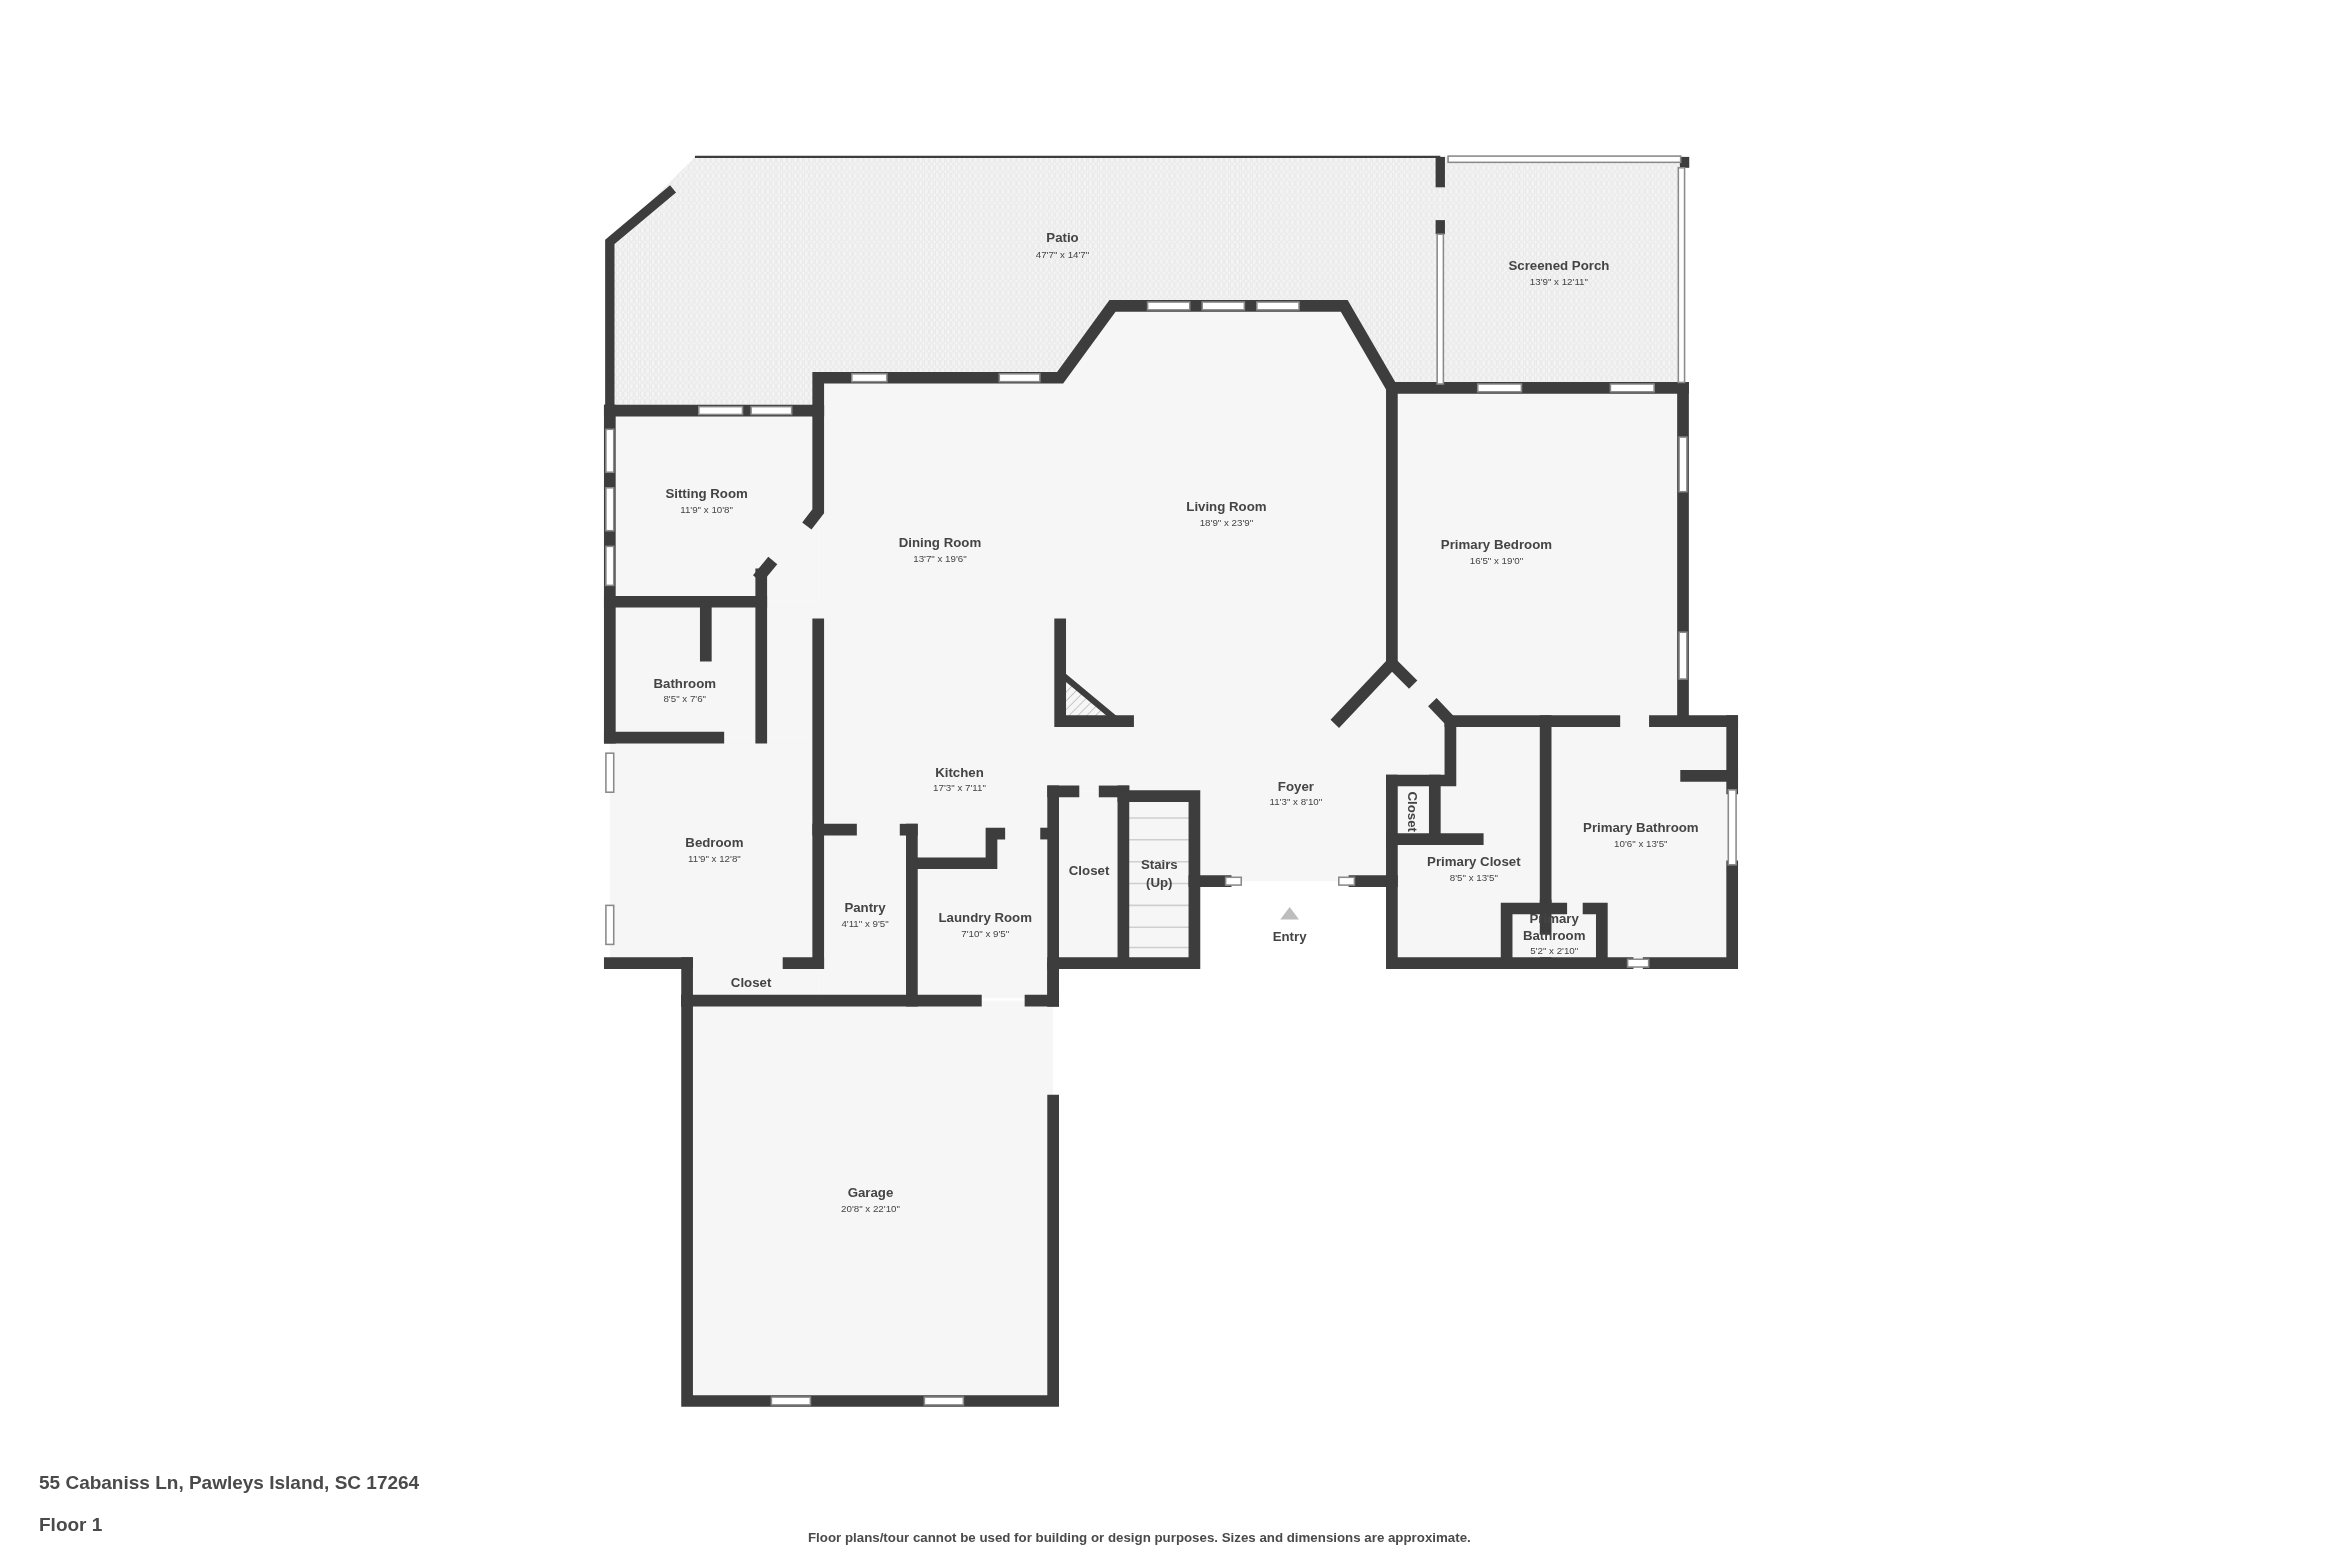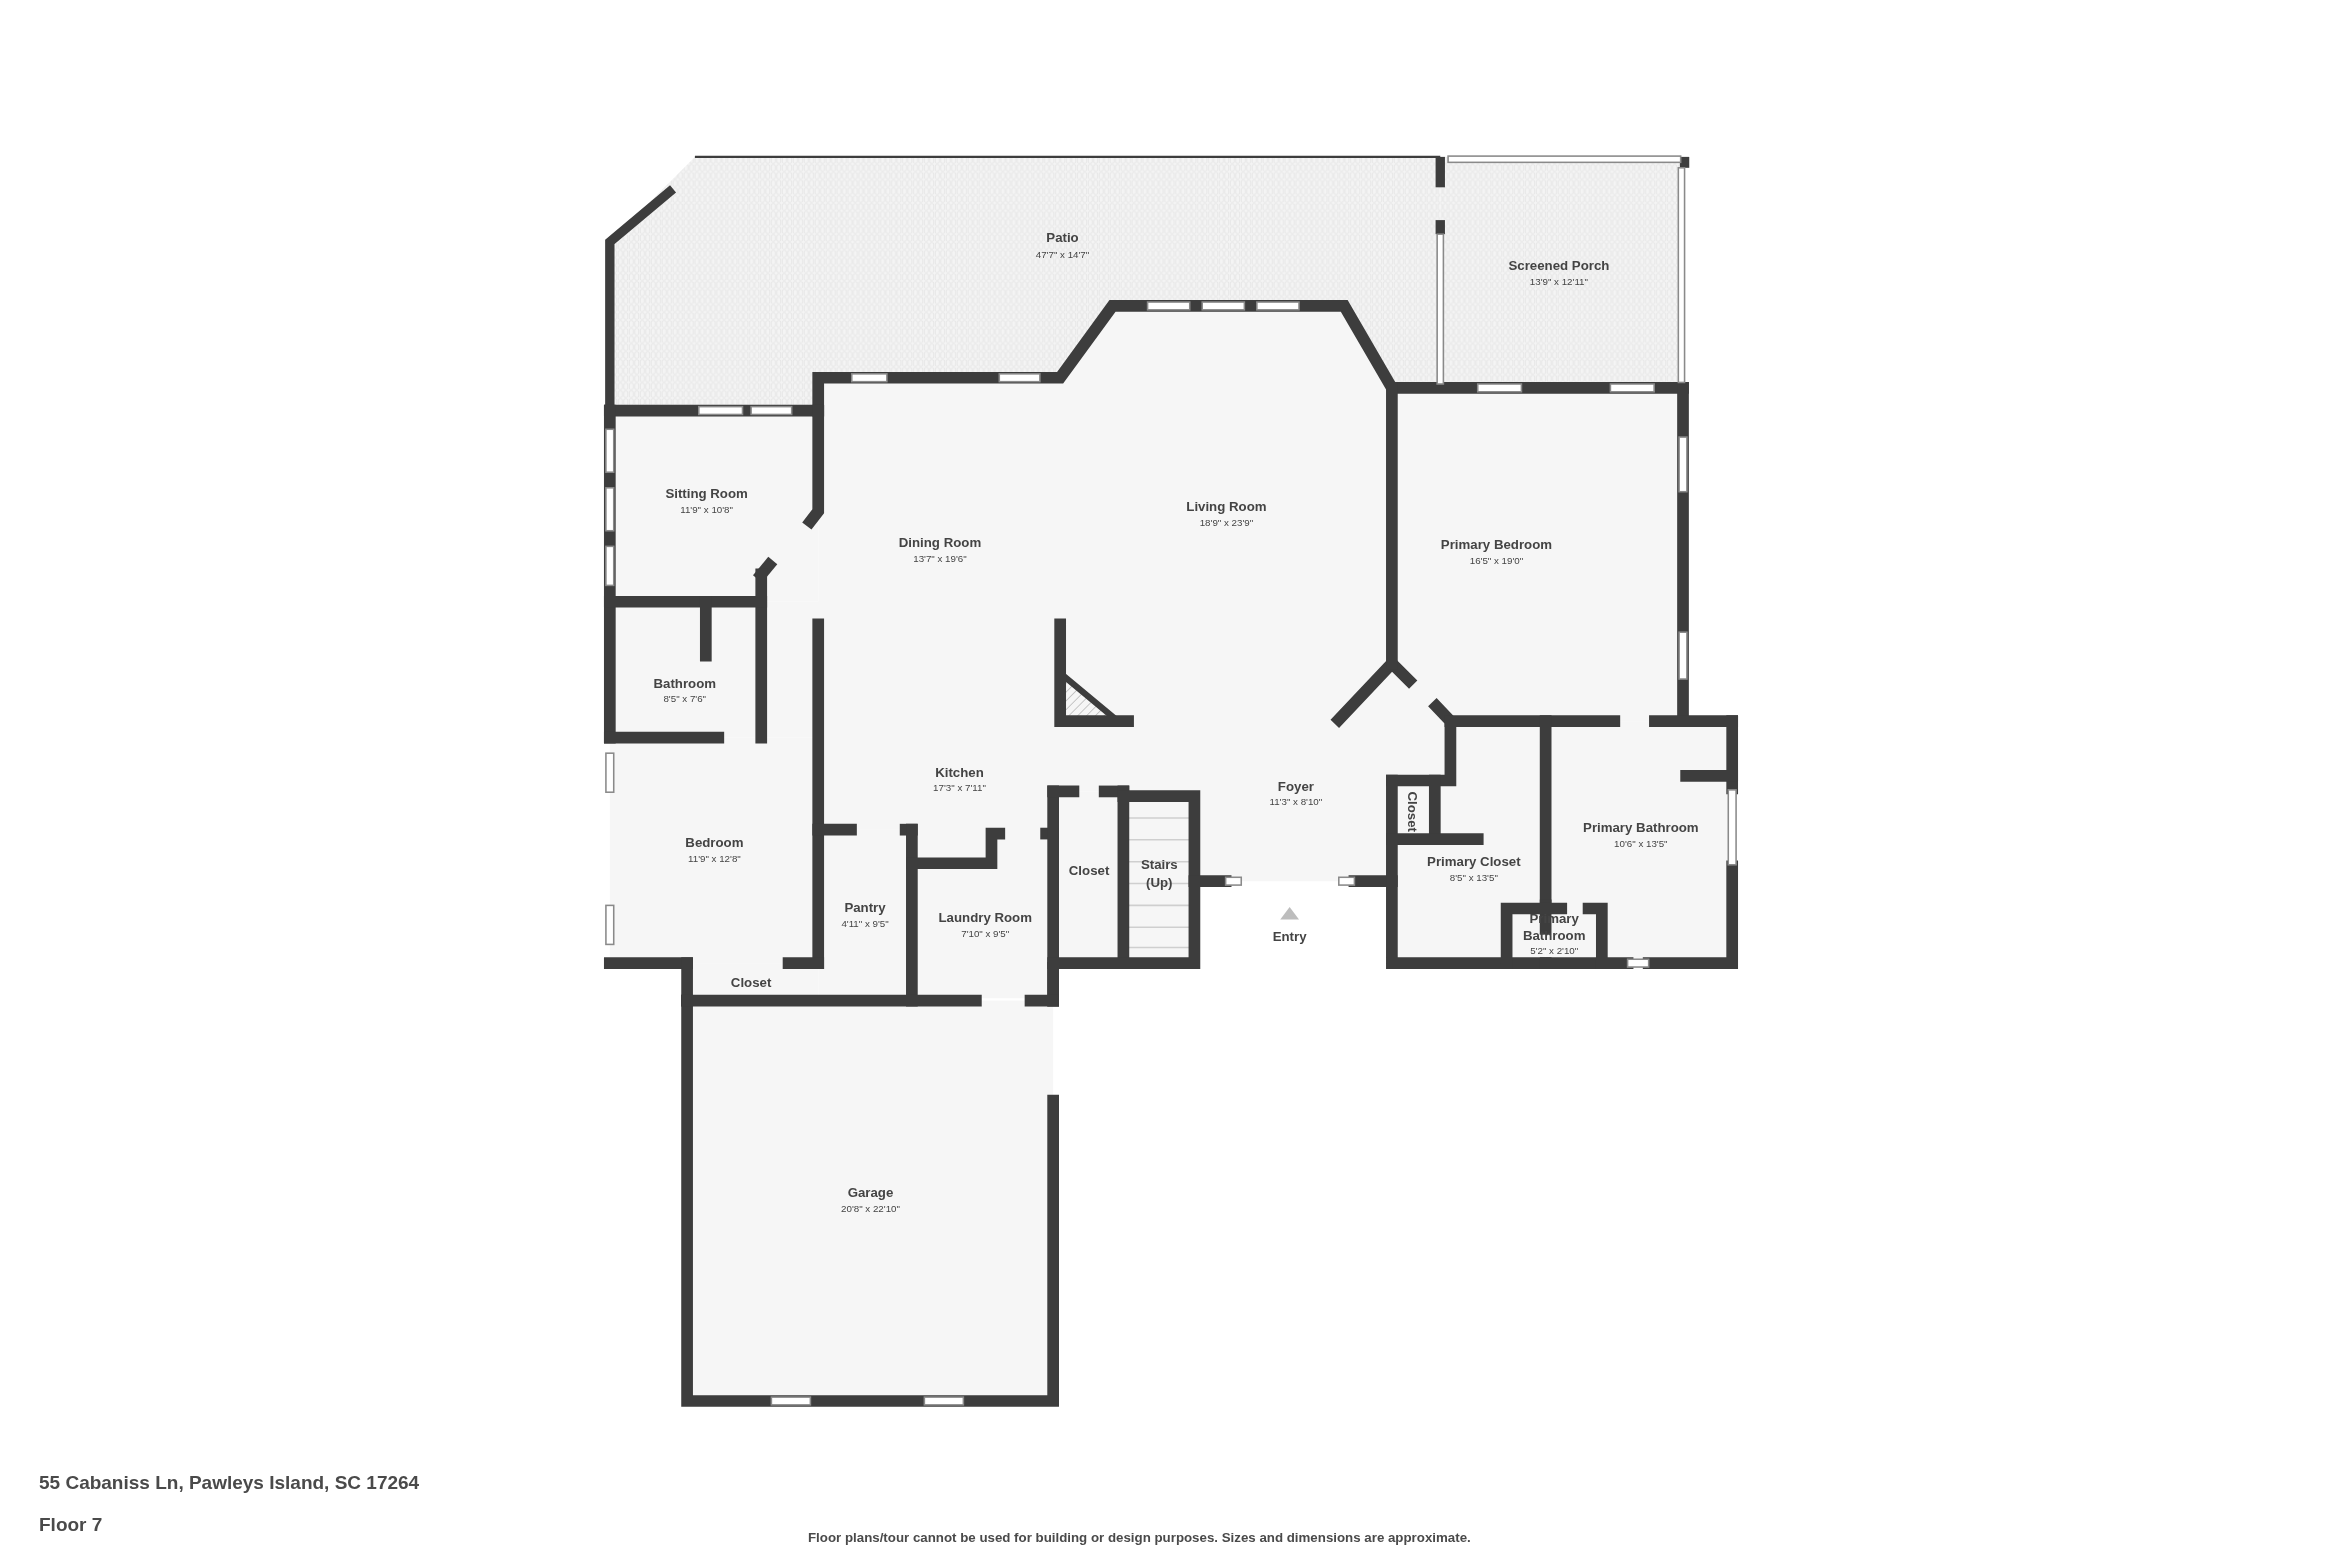--- a/index.html
+++ b/index.html
@@ -223,15 +223,15 @@
     <text class="rd" x="1991" y="1222">5'2" x 2'10"</text>
 
     <text class="rl" x="1115" y="1534">Garage</text>
     <text class="rd" x="1115" y="1553">20'8" x 22'10"</text>
 
     <text class="rl" x="1652" y="1190" dy="16">Entry</text>
   </g>
 </svg>
 
 <div class="footer-address">55 Cabaniss Ln, Pawleys Island, SC 17264</div>
-<div class="footer-floor">Floor 7</div>
+<div class="footer-floor">Floor 1</div>
 <div class="footer-disclaimer">Floor plans/tour cannot be used for building or design purposes. Sizes and dimensions are approximate.</div>
 
 
 </body></html>

